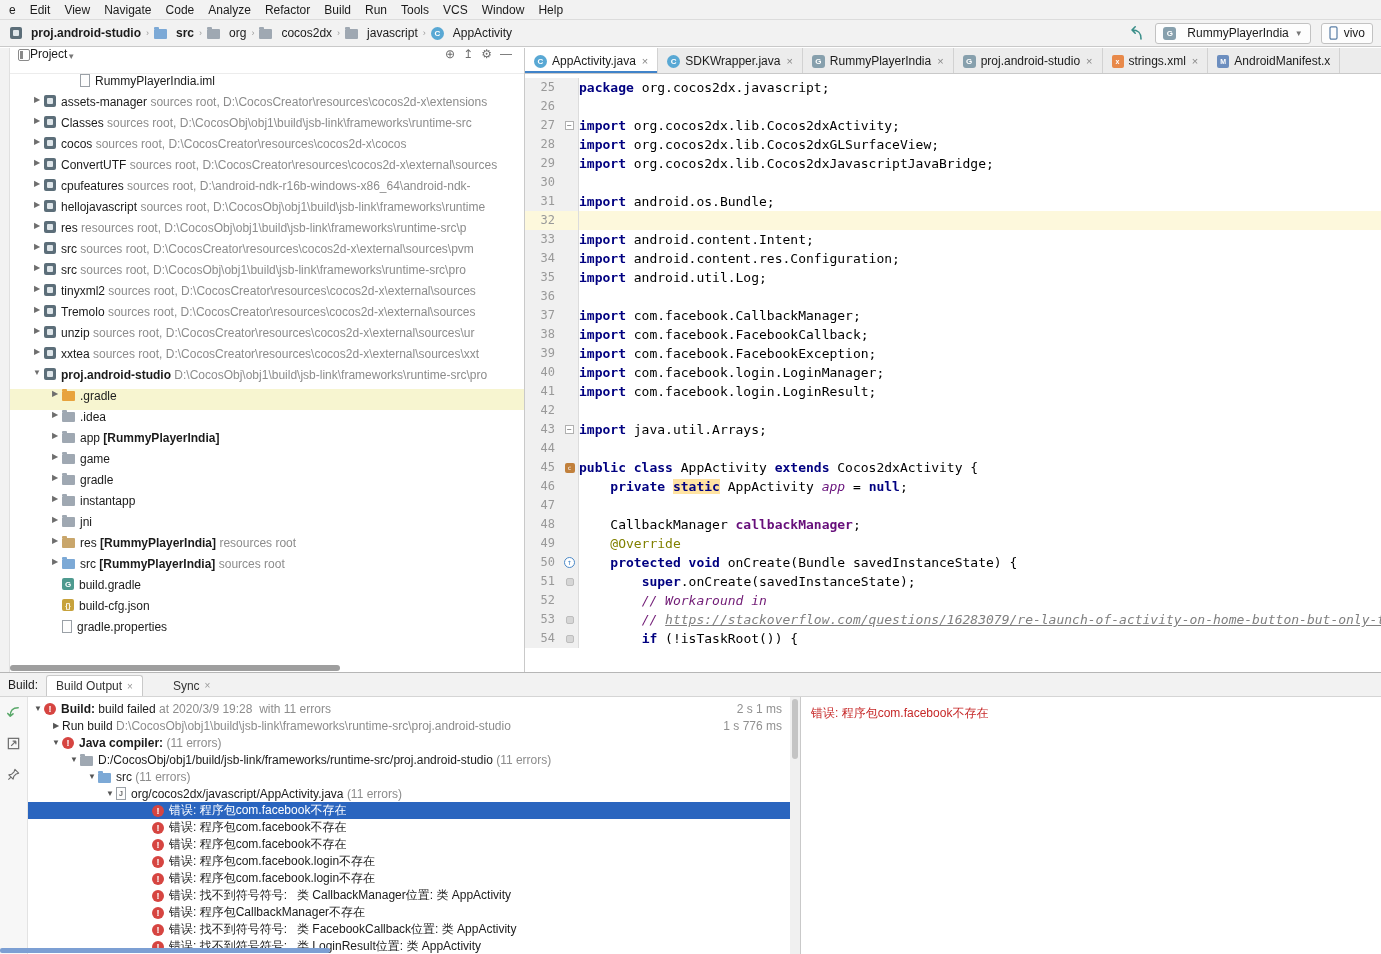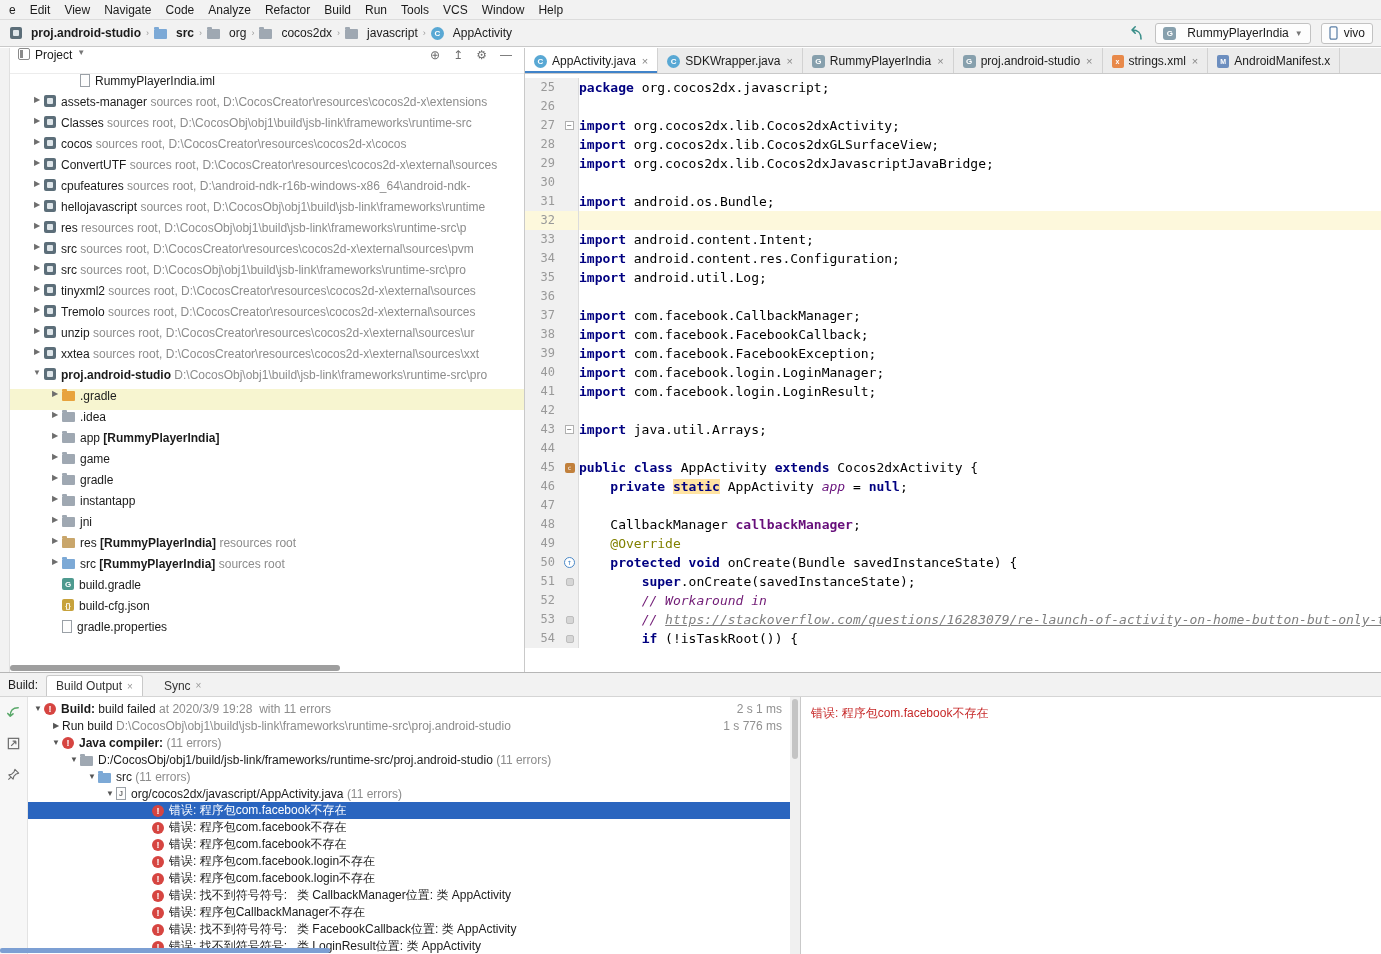--- a/index.html
+++ b/index.html
@@ -40,21 +40,21 @@
   .ico-xml { width:12px; height:13px; border-radius:2px; background:#E8894A; color:#fff; font-size:7px; }
   .ico-manifest { width:12px; height:13px; border-radius:2px; background:#6C8EBF; color:#fff; font-size:7px; }
   .ico-err { width:12px; height:12px; border-radius:50%; background:#D64541; color:#fff; font-size:9px; line-height:12px; text-align:center; font-weight:bold; }
 
   
   .main { position:absolute; top:48px; left:0; right:0; height:624px; display:flex; }
   .stripe-left { width:10px; background:#f2f2f2; border-right:1px solid #e0e0e0; }
 
   
   .project { width:515px; background:#fff; border-right:1px solid #c9c9c9; position:relative; overflow:hidden; }
-  .pp-header { height:26px; display:flex; align-items:flex-start; padding:0 8px; gap:5px; border-bottom:1px solid #ececec; }
+  .pp-header { height:26px; display:flex; align-items:flex-end; padding:12px 8px; border-bottom:1px solid #ececec; }
   .pp-header .caret { color:#777; font-size:8px; }
   .pp-spacer { flex:1; }
   .pp-hicon { color:#6e6e6e; font-size:12px; padding:0 4px; cursor:default; }
   .pp-panel-icon { width:12px; height:12px; border:1px solid #8a8a8a; border-radius:2px; display:inline-block; position:relative; }
   .pp-panel-icon::after { content:""; position:absolute; left:1px; top:1px; bottom:1px; width:3px; background:#8a8a8a; }
   .pp-tree { position:absolute; top:26px; left:0; right:0; bottom:8px; overflow:hidden; }
   .prow { height:21px; display:flex; align-items:flex-start; white-space:pre; cursor:default; }
   .prow.selected { background:#f7f5d0; }
   .prow .arrow { width:14px; text-align:center; color:#6e6e6e; font-size:8px; flex-shrink:0; }
   .prow .nm.bold, .bracket { font-weight:bold; }
@@ -293,21 +293,21 @@
           <div class="cl"><span class="gut">52</span><span class="markcol"></span><span class="code"><span class="s-p">        </span><span class="s-c">// Workaround in</span></span></div>
           <div class="cl"><span class="gut">53</span><span class="markcol"><span class="mk-sq"></span></span><span class="code"><span class="s-p">        </span><span class="s-c">// </span><span class="s-u">https://stackoverflow.com/questions/16283079/re-launch-of-activity-on-home-button-but-only-the-first-time/16447508</span></span></div>
           <div class="cl"><span class="gut">54</span><span class="markcol"><span class="mk-sq"></span></span><span class="code"><span class="s-p">        </span><span class="s-k">if </span><span class="s-p">(!isTaskRoot()) {</span></span></div>
         </div>
     </div>
   </div>
 
   <div class="build">
     <div class="bp-header">
       <span class="bp-label">Build:</span>
-      <span id="bpTabs" style="display:flex;align-items:center;gap:12px;">
+      <span id="bpTabs" style="display:flex;align-items:center;gap:21px;">
           <span class="bp-tab active">
             <span>Build Output</span>
             <span class="close">×</span>
           </span>
           <span class="bp-tab">
             <span>Sync</span>
             <span class="close">×</span>
           </span>
         </span>
     </div>

